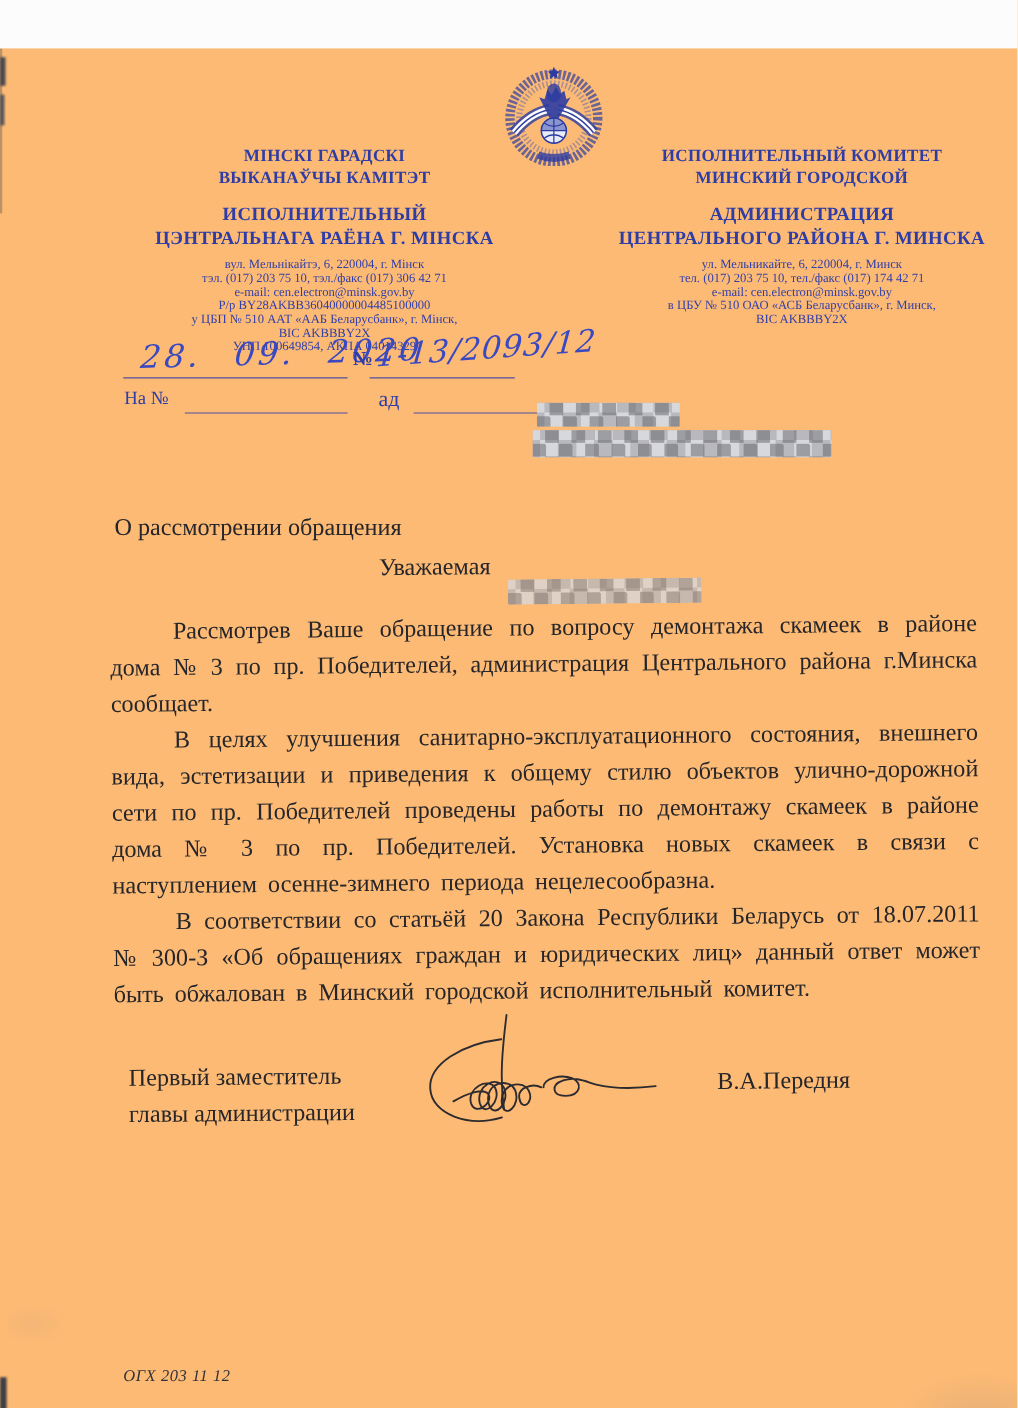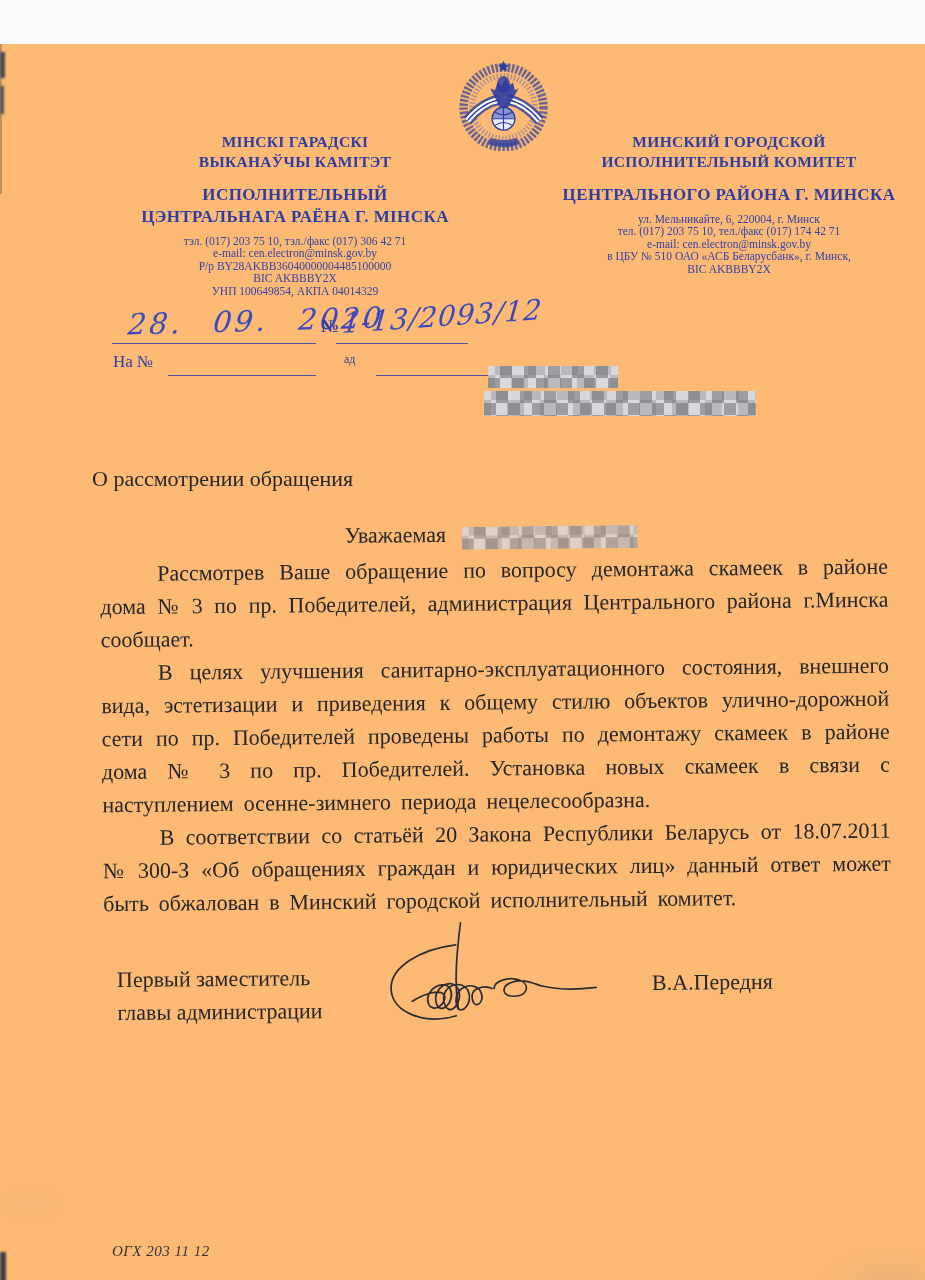--- a/index.html
+++ b/index.html
@@ -24,23 +24,23 @@
   .blabel{position:absolute;color:#2e3da6;font-weight:bold;}
   .uline{position:absolute;height:0;border-bottom:1.8px solid rgba(48,62,168,.85);}
   
   .redact{position:absolute;border-radius:1px;
     background:
       repeating-conic-gradient(rgba(98,98,106,.5) 0% 25%, rgba(0,0,0,0) 0% 50%) 0 0/24px 24px,
       repeating-conic-gradient(rgba(140,140,148,.45) 0% 25%, rgba(208,208,214,.4) 0% 50%) 7px 9px/33px 33px,
       linear-gradient(#dcdde0,#dcdde0);}
   .redact.light{opacity:.78;}
   
-  .subject{position:absolute;left:92px;top:422px;font-size:22px;}
+  .subject{position:absolute;left:104px;top:422px;font-size:22px;}
   .tilt{position:absolute;inset:0;transform:rotate(-0.55deg);transform-origin:120px 520px;}
-  .salutation{position:absolute;left:345px;top:481px;font-size:22px;}
+  .salutation{position:absolute;left:345px;top:461px;font-size:22px;}
   .paras{position:absolute;left:100px;top:513px;width:788px;font-size:22px;line-height:33px;}
   .paras p{margin:0;text-align:justify;text-indent:57px;word-spacing:.2em;}
   .sig-title{position:absolute;left:113px;top:919px;font-size:22px;line-height:33px;}
   .sig-name{position:absolute;left:648px;top:931px;font-size:22px;}
   .sig-svg{position:absolute;left:378px;top:878px;width:218px;height:118px;}
   .footer-code{position:absolute;left:112px;top:1199px;font-size:15px;letter-spacing:.5px;color:#33333a;font-style:italic;}
   
   .edge1{left:0;top:8px;width:5px;height:26px;background:#4a4a50;filter:blur(1px);}
   .edge2{left:0;top:42px;width:4px;height:28px;background:#55555c;filter:blur(1px);}
   .edge3{left:0;top:1208px;width:6px;height:52px;background:#3f3f46;filter:blur(1.2px);}
@@ -76,54 +76,57 @@
   <div class="lh-col lh-left">
     <div class="lh-org">
       <div>МІНСКІ ГАРАДСКІ</div>
       <div>ВЫКАНАЎЧЫ КАМІТЭТ</div>
     </div>
     <div class="lh-dept">
       <div>ИСПОЛНИТЕЛЬНЫЙ</div>
       <div>ЦЭНТРАЛЬНАГА РАЁНА Г. МІНСКА</div>
     </div>
     <div class="lh-addr">
+      <div>вул. Мельнікайтэ, 6, 220004, г. Мінск</div>
       <div>тэл. (017) 203 75 10, тэл./факс (017) 306 42 71</div>
       <div>e-mail: cen.electron@minsk.gov.by</div>
       <div>Р/р BY28AKBB36040000004485100000</div>
+      <div>у ЦБП № 510 ААТ «ААБ Беларусбанк», г. Мінск,</div>
       <div>BIC AKBBBY2X</div>
       <div>УНП 100649854, АКПА 04014329</div>
     </div>
   </div>
 
   <div class="lh-col lh-right">
     <div class="lh-org">
+      <div>ИСПОЛНИТЕЛЬНЫЙ КОМИТЕТ</div>
       <div>МИНСКИЙ ГОРОДСКОЙ</div>
-      <div>ИСПОЛНИТЕЛЬНЫЙ КОМИТЕТ</div>
     </div>
     <div class="lh-dept">
+      <div>АДМИНИСТРАЦИЯ</div>
       <div>ЦЕНТРАЛЬНОГО РАЙОНА Г. МИНСКА</div>
     </div>
     <div class="lh-addr">
       <div>ул. Мельникайте, 6, 220004, г. Минск</div>
       <div>тел. (017) 203 75 10, тел./факс (017) 174 42 71</div>
       <div>e-mail: cen.electron@minsk.gov.by</div>
       <div>в ЦБУ № 510 ОАО «АСБ Беларусбанк», г. Минск,</div>
       <div>BIC AKBBBY2X</div>
     </div>
   </div>
 
   <span class="abs hw hw-date">28. 09. 2020</span>
   <span class="uline" style="left:112px;top:299px;width:204px;"></span>
   <span class="blabel" style="left:321px;top:272px;font-size:18px;">№</span>
   <span class="uline" style="left:336px;top:299px;width:132px;"></span>
   <span class="abs hw hw-num">1-13/2093/12</span>
 
   <span class="blabel" style="left:113px;top:308px;font-size:17px;font-weight:normal;text-align:right;">На №</span>
   <span class="uline" style="left:168px;top:331px;width:148px;"></span>
-  <span class="blabel" style="left:344px;top:308px;font-size:12px;font-weight:normal;">ад</span>
+  <span class="blabel" style="left:344px;top:308px;font-size:20px;font-weight:normal;">ад</span>
   <span class="uline" style="left:376px;top:331px;width:140px;"></span>
 
   <span class="redact" style="left:488px;top:322px;width:130px;height:22px;"></span>
   <span class="redact" style="left:484px;top:347px;width:272px;height:25px;"></span>
 
   <div class="subject">О рассмотрении обращения</div>
 
   <div class="tilt">
 
     <span class="salutation">Уважаемая</span>

